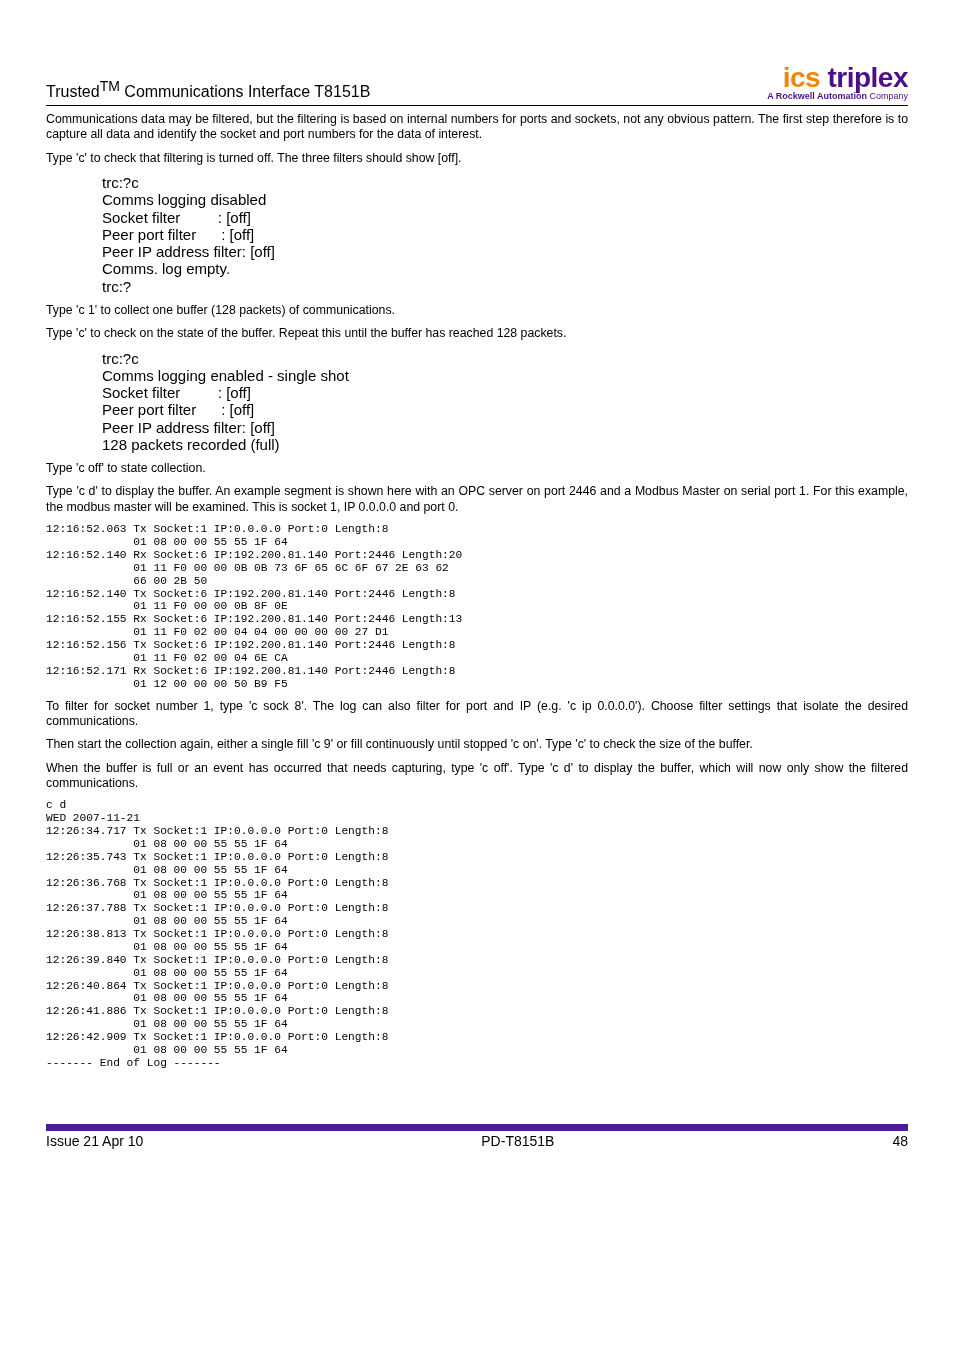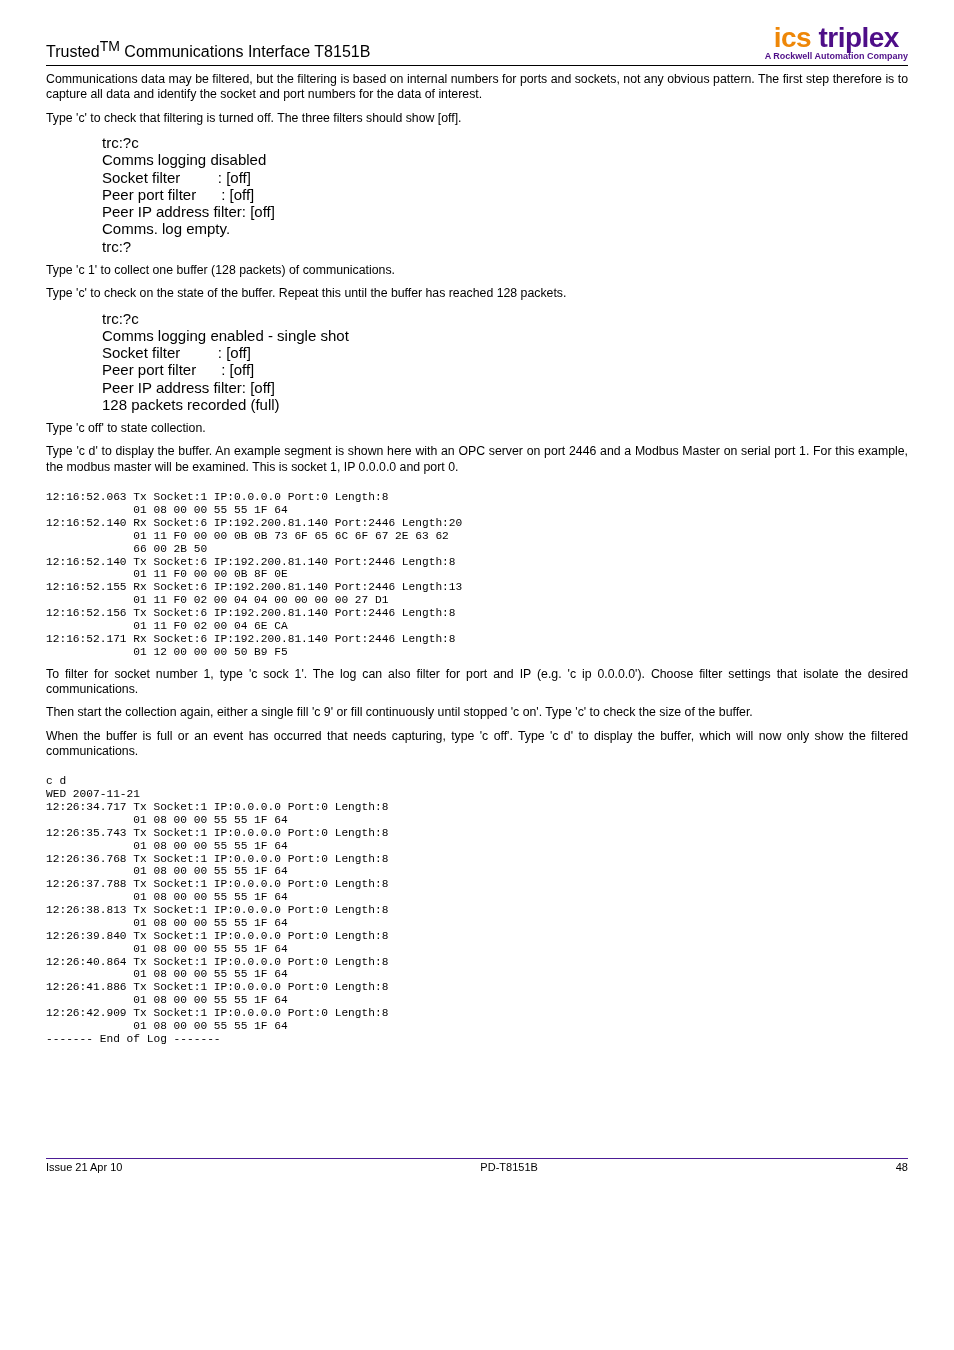--- a/index.html
+++ b/index.html
@@ -16,63 +16,63 @@
     display: flex;
     justify-content: space-between;
     align-items: flex-end;
     margin-bottom: 4px;
   }
   .doc-title {
     font-size: 16px;
     font-family: Arial, Helvetica, sans-serif;
   }
   .doc-title .tm { font-size: 14px; vertical-align: super; }
-  .logo { text-align: center; line-height: 1; }
+  .logo { text-align: right; line-height: 1; margin-top: 40px; }
   .logo-top {
     font-size: 28px;
     font-weight: 800;
     letter-spacing: -0.5px;
     font-family: Arial, Helvetica, sans-serif;
   }
   .logo-top .ics { color: #ee8708; }
   .logo-top .triplex { color: #4e0e88; }
   .logo-sub {
     font-size: 9px;
     color: #4e0e88;
     font-family: Arial, Helvetica, sans-serif;
     font-weight: 700;
   }
-  .logo-sub .company { font-weight: 700; }
+  .logo-sub .company { font-weight: 400; }
   .hr { border-top: 1px solid #000; margin: 0 0 6px 0; }
   p {
     margin: 0 0 8px 0;
     text-align: justify;
     line-height: 1.25;
   }
   pre.indent {
     font-family: Liberation Sans, sans-serif;
     font-size: 15px;
     margin: 0 0 8px 56px;
     line-height: 1.15;
     white-space: pre;
   }
   pre.noindent {
     font-family: "Courier New", Courier, monospace;
     font-size: 11.2px;
-    margin: 16px 0 8px 0;
+    margin: 8px 0 8px 0;
     line-height: 1.15;
     white-space: pre;
   }
   .footer {
     position: relative;
-    margin-top: 112px;
-    border-top: 1px solid #4c1d95;
+    margin-top: 54px;
+    border-top: 7px solid #4c1d95;
     display: flex;
     justify-content: space-between;
-    font-size: 11px;
+    font-size: 14px;
     padding-top: 2px;
   }
 </style>
 </head>
 <body>
 
 <div class="header-row">
   <div class="doc-title">
     <span>Trusted</span><span class="tm">TM</span><span> Communications Interface T8151B</span>
   </div>
@@ -112,21 +112,21 @@
              01 11 F0 00 00 0B 0B 73 6F 65 6C 6F 67 2E 63 62
              66 00 2B 50
 12:16:52.140 Tx Socket:6 IP:192.200.81.140 Port:2446 Length:8
              01 11 F0 00 00 0B 8F 0E
 12:16:52.155 Rx Socket:6 IP:192.200.81.140 Port:2446 Length:13
              01 11 F0 02 00 04 04 00 00 00 00 27 D1
 12:16:52.156 Tx Socket:6 IP:192.200.81.140 Port:2446 Length:8
              01 11 F0 02 00 04 6E CA
 12:16:52.171 Rx Socket:6 IP:192.200.81.140 Port:2446 Length:8
              01 12 00 00 00 50 B9 F5</pre>
-<p>To filter for socket number 1, type 'c sock 1'. The log can also filter for port and IP (e.g. 'c ip 0.0.0.0'). Choose filter settings that isolate the desired communications.</p>
+<p>To filter for socket number 1, type 'c sock 8'. The log can also filter for port and IP (e.g. 'c ip 0.0.0.0'). Choose filter settings that isolate the desired communications.</p>
 <p>Then start the collection again, either a single fill 'c 9' or fill continuously until stopped 'c on'. Type 'c' to check the size of the buffer.</p>
 <p>When the buffer is full or an event has occurred that needs capturing, type 'c off'. Type 'c d' to display the buffer, which will now only show the filtered communications.</p>
 <pre class="noindent">c d
 WED 2007-11-21
 12:26:34.717 Tx Socket:1 IP:0.0.0.0 Port:0 Length:8
              01 08 00 00 55 55 1F 64
 12:26:35.743 Tx Socket:1 IP:0.0.0.0 Port:0 Length:8
              01 08 00 00 55 55 1F 64
 12:26:36.768 Tx Socket:1 IP:0.0.0.0 Port:0 Length:8
              01 08 00 00 55 55 1F 64

